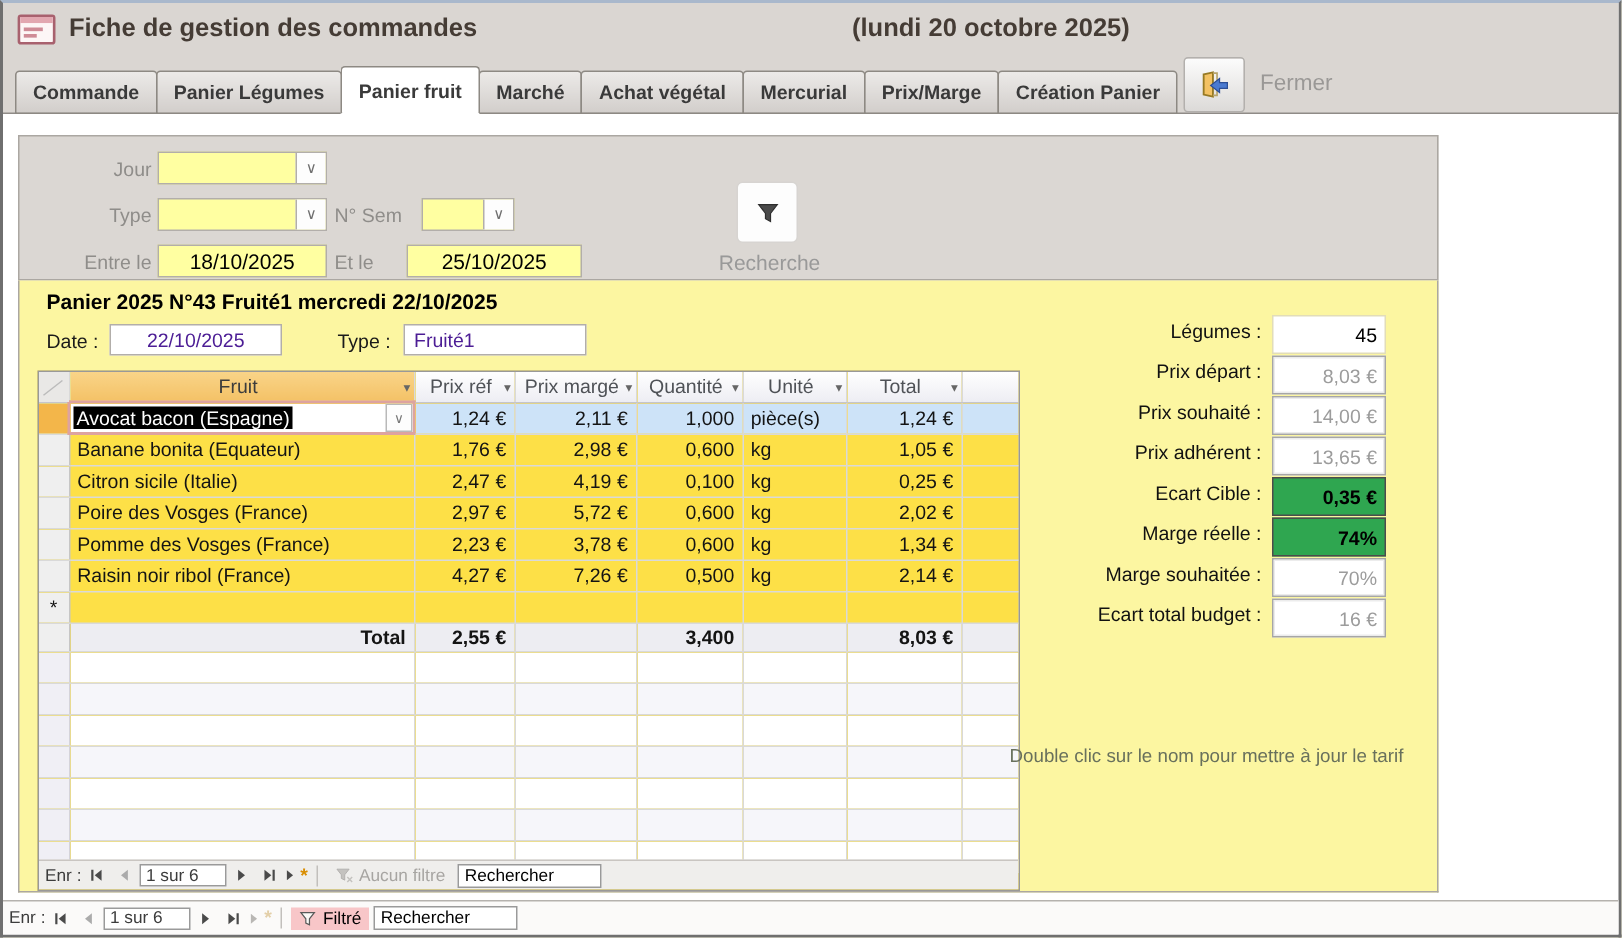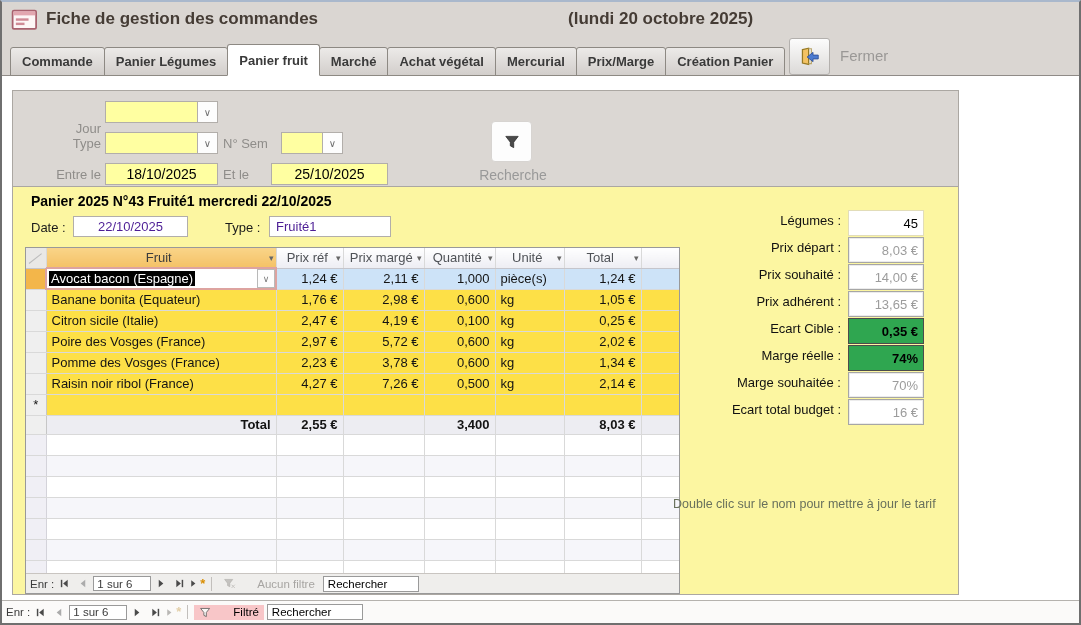--- a/index.html
+++ b/index.html
@@ -65,21 +65,21 @@
   .fillA .sel,.fillB .sel{background:#f0eff5;border-right:1px solid #d4d3da;}
   
   .nav{display:flex;align-items:center;font-size:11.5px;color:#3c3c3c;gap:3px;padding:0 4px;}
   .innernav{position:absolute;left:0;bottom:0;width:100%;height:20px;background:#efeeec;border-top:1px solid #c9c5c1;}
   .navbox{background:#fff;border:1px solid #9a9a9a;width:58px;height:15px;font-size:11.5px;padding:0 3px;display:flex;align-items:center;}
   .navbtn{width:15px;height:15px;display:flex;align-items:center;justify-content:center;}
   .navsep{width:1px;height:14px;background:#c2bfbc;margin:0 3px;}
   .star{color:#d98d00;font-weight:bold;font-size:13px;line-height:10px;}
   .star.dim{color:#e3cfa8;}
   .searchbox{background:#fff;border:1px solid #9a9a9a;width:96px;height:16px;font-size:11.5px;padding:0 4px;display:flex;align-items:center;color:#000;}
-  .filterchip{display:flex;align-items:center;gap:21px;padding:1px 5px;font-size:11.5px;}
+  .filterchip{display:flex;align-items:flex-end;gap:3px;padding:1px 5px;font-size:11.5px;}
   .chip-pink{background:var(--filtered-pink);color:#000;}
   .chip-gray{color:#a7a5a2;}
   .bottomnav{position:absolute;left:0;top:598px;width:100%;height:23px;background:#fbfaf9;border-top:1px solid #b5b2ae;}
   
   .slabel{position:absolute;font-size:13px;color:#111;text-align:right;width:170px;}
   .sfield{position:absolute;width:76px;height:20px;font-size:13px;display:flex;align-items:center;justify-content:flex-end;padding:12px 5px;}
   .sf-normal{background:#fff;border:1px solid #e2ddb9;color:#000;}
   .sf-disabled{background:#fff;border:1px solid #a6a6a6;box-shadow:inset 0 0 0 1px #ececec;color:#9c9c9c;}
   .sf-green{background:var(--green-status);border:1px solid #4c4c4c;color:#000;font-weight:bold;}
   .note{position:absolute;left:660px;top:310px;width:285px;font-size:12.5px;color:#68705c;}
@@ -112,21 +112,21 @@
   <div class="close-btn">
     <svg width="22" height="22" viewBox="0 0 16 16">
       <path d="M2.5 2.6 L7 1.6 V13.4 L2.5 12.4 Z" fill="#f3c263" stroke="#977a24" stroke-width="0.9"></path>
       <path d="M7 2 H9 V12.8 H7" fill="none" stroke="#b7a46a" stroke-width="0.8"></path>
       <path d="M14 6.6 H10.2 V4.6 L5.9 8 L10.2 11.4 V9.4 H14 Z" fill="#4b7ad0" stroke="#2d4f96" stroke-width="0.6"></path>
     </svg>
   </div>
   <div class="close-label">Fermer</div>
 
   <div class="filter-panel">
-    <div class="flabel" style="left:0;top:14px;width:88px;margin-top:16px;">Jour</div>
+    <div class="flabel" style="left:0;top:14px;width:88px;">Jour</div>
     <div class="combo" style="left:92px;top:10px;width:113px;height:22px;">
       <div class="cval"></div>
         <div class="ddbtn">∨</div>
     </div>
     <div class="flabel" style="left:0;top:45px;width:88px;">Type</div>
     <div class="combo" style="left:92px;top:41px;width:113px;height:22px;">
       <div class="cval"></div>
         <div class="ddbtn">∨</div>
     </div>
     <div class="flabel" style="left:210px;top:45px;width:54px;text-align:left;">N° Sem</div>

